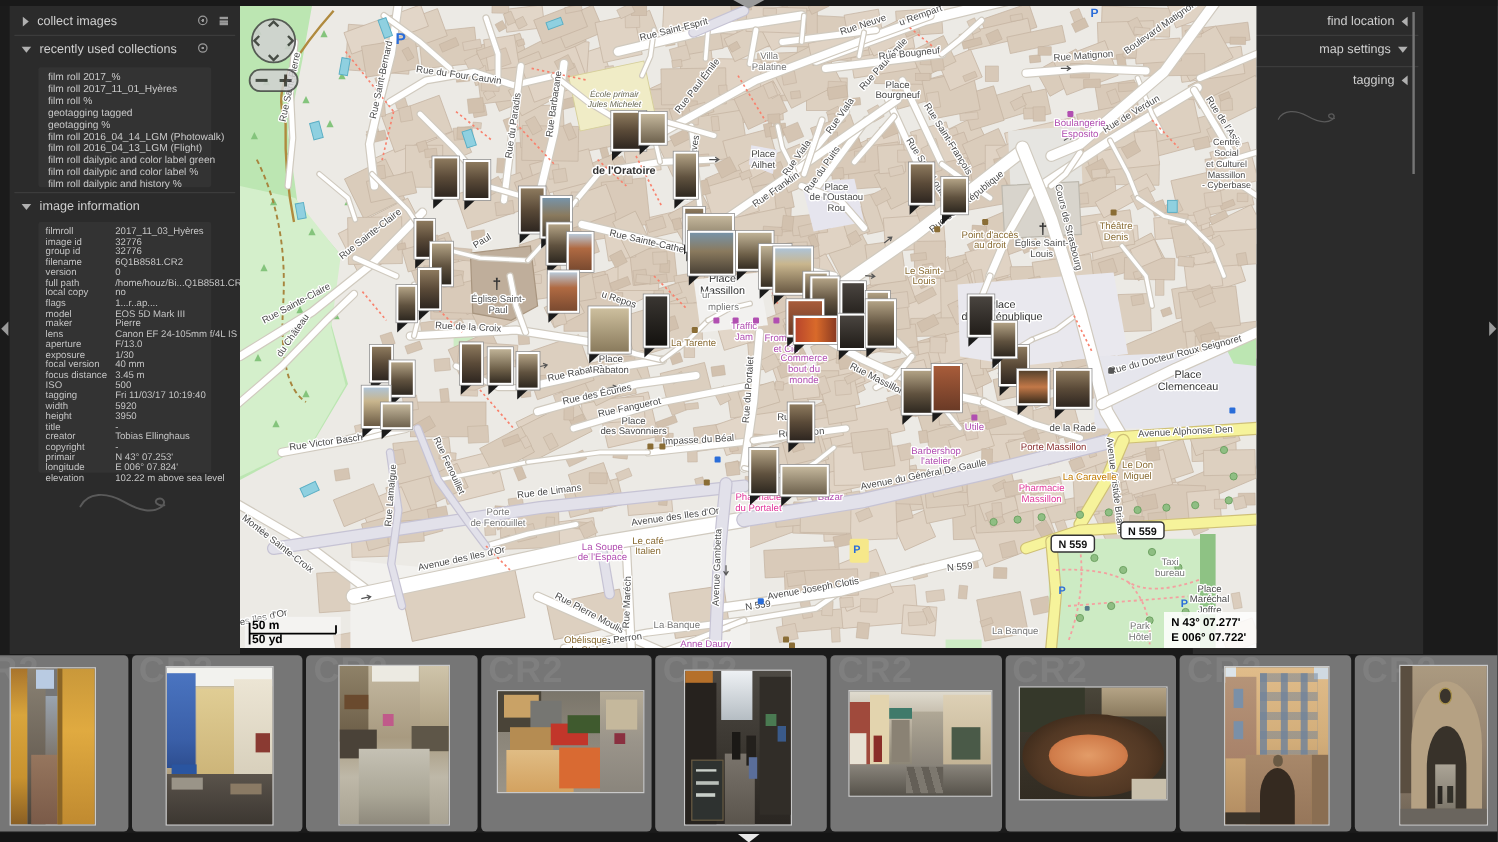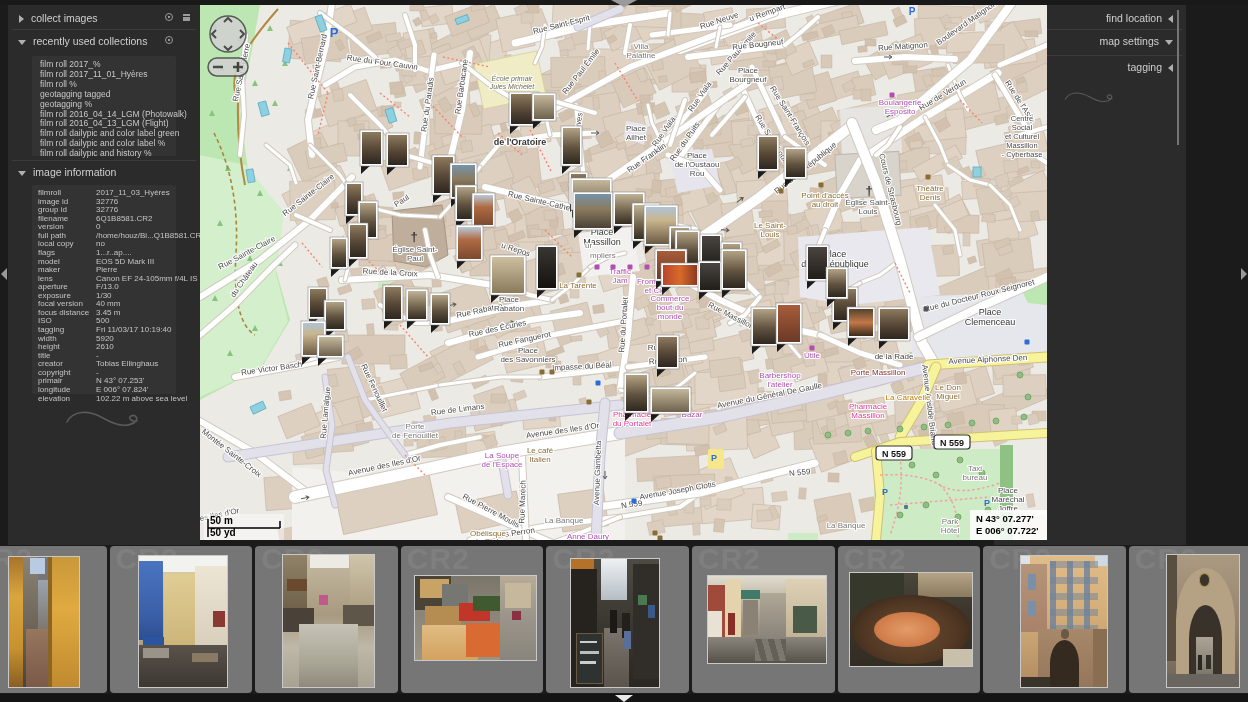--- a/index.html
+++ b/index.html
@@ -80,21 +80,21 @@
         <div class="ir"><span class="ik">model</span><span class="iv">EOS 5D Mark III</span></div>
         <div class="ir"><span class="ik">maker</span><span class="iv">Pierre</span></div>
         <div class="ir"><span class="ik">lens</span><span class="iv">Canon EF 24-105mm f/4L IS</span></div>
         <div class="ir"><span class="ik">aperture</span><span class="iv">F/13.0</span></div>
         <div class="ir"><span class="ik">exposure</span><span class="iv">1/30</span></div>
         <div class="ir"><span class="ik">focal version</span><span class="iv">40 mm</span></div>
         <div class="ir"><span class="ik">focus distance</span><span class="iv">3.45 m</span></div>
         <div class="ir"><span class="ik">ISO</span><span class="iv">500</span></div>
         <div class="ir"><span class="ik">tagging</span><span class="iv">Fri 11/03/17 10:19:40</span></div>
         <div class="ir"><span class="ik">width</span><span class="iv">5920</span></div>
-        <div class="ir"><span class="ik">height</span><span class="iv">2610</span></div>
+        <div class="ir"><span class="ik">height</span><span class="iv">3950</span></div>
         <div class="ir"><span class="ik">title</span><span class="iv">-</span></div>
         <div class="ir"><span class="ik">creator</span><span class="iv">Tobias Ellinghaus</span></div>
         <div class="ir"><span class="ik">copyright</span><span class="iv">-</span></div>
         <div class="ir"><span class="ik">primair</span><span class="iv">N 43° 07.253'</span></div>
         <div class="ir"><span class="ik">longitude</span><span class="iv">E 006° 07.824'</span></div>
         <div class="ir"><span class="ik">elevation</span><span class="iv">102.22 m above sea level</span></div>
       </div>
   <div style="height:8px"></div>
   <div style="text-align:center"><svg width="90" height="36" viewBox="0 0 90 36">
           <path d="M8,20 C14,8 30,8 44,16 C58,24 68,26 76,20 C80,16 76,12 72,14 C69,16 72,20 78,19" fill="none" stroke="#5a5a5a" stroke-width="1.6" stroke-linecap="round"></path>

